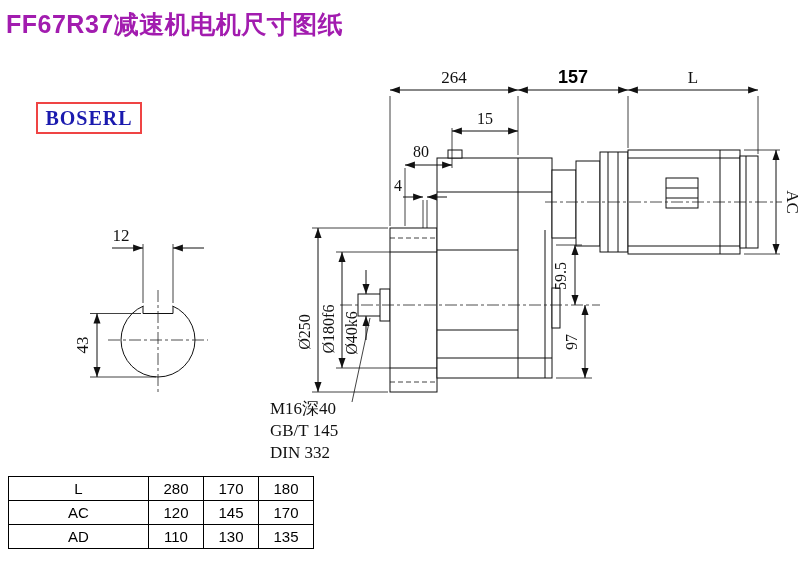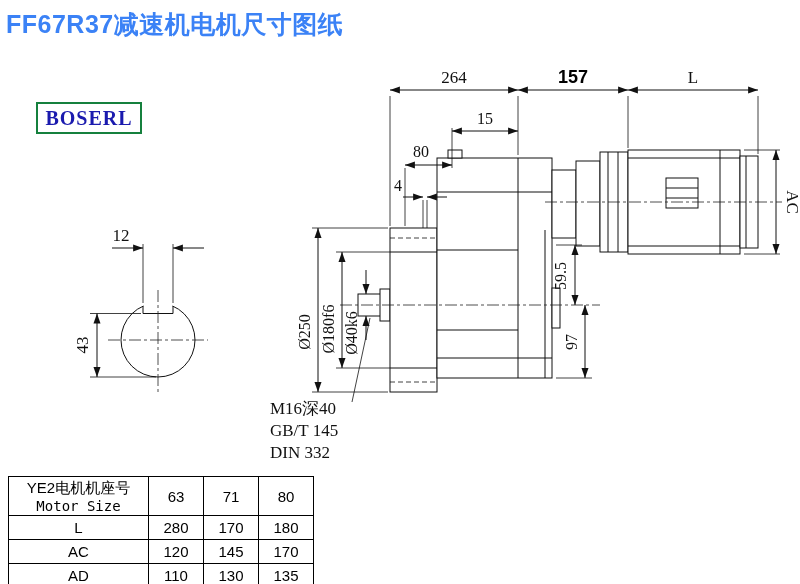--- a/index.html
+++ b/index.html
@@ -2,25 +2,25 @@
 <html><head>
 <meta charset="utf-8">
 <style>
   html,body{margin:0;padding:0;}
   body{
     width:800px;height:584px;position:relative;overflow:hidden;
     background:#ffffff;font-family:"Liberation Sans",sans-serif;
   }
   .title{
     position:absolute;left:6px;top:8px;
-    font-size:25px;font-weight:bold;color:#3b82f6;letter-spacing:0.5px;
+    font-size:25px;font-weight:bold;color:#a21caf;letter-spacing:0.5px;
   }
   .logo{
     position:absolute;left:36px;top:102px;width:102px;height:28px;
-    border:2px solid #15803d;display:flex;align-items:center;justify-content:center;
+    border:2px solid #ef4444;display:flex;align-items:center;justify-content:center;
     background:#fff;
   }
   .logo-text{
     font-family:"Liberation Serif",serif;font-weight:bold;
     font-size:20px;color:#1a1aae;letter-spacing:1px;
   }
   svg{position:absolute;left:0;top:0;}
   .ln{stroke:#111;stroke-width:1;fill:none;}
   .lnf{stroke:#111;stroke-width:1;fill:#fff;}
   .ext{stroke:#111;stroke-width:0.8;fill:none;}
@@ -203,29 +203,20 @@
 </svg>
 
 <table class="spec-table">
   <colgroup>
       <col class="c0">
       <col class="c1">
       <col class="c1">
       <col class="c1">
     </colgroup>
   <tbody>
-    <tr>
-      <th class="namecell">
-        <div>YE2电机机座号</div>
-        <div class="hdr-en">Motor Size</div>
-      </th>
-      <th>63</th>
-      <th>71</th>
-      <th>80</th>
-    </tr>
     <tr>
       <td>L</td>
       <td>280</td>
       <td>170</td>
       <td>180</td>
     </tr>
     <tr>
       <td>AC</td>
       <td>120</td>
       <td>145</td>

